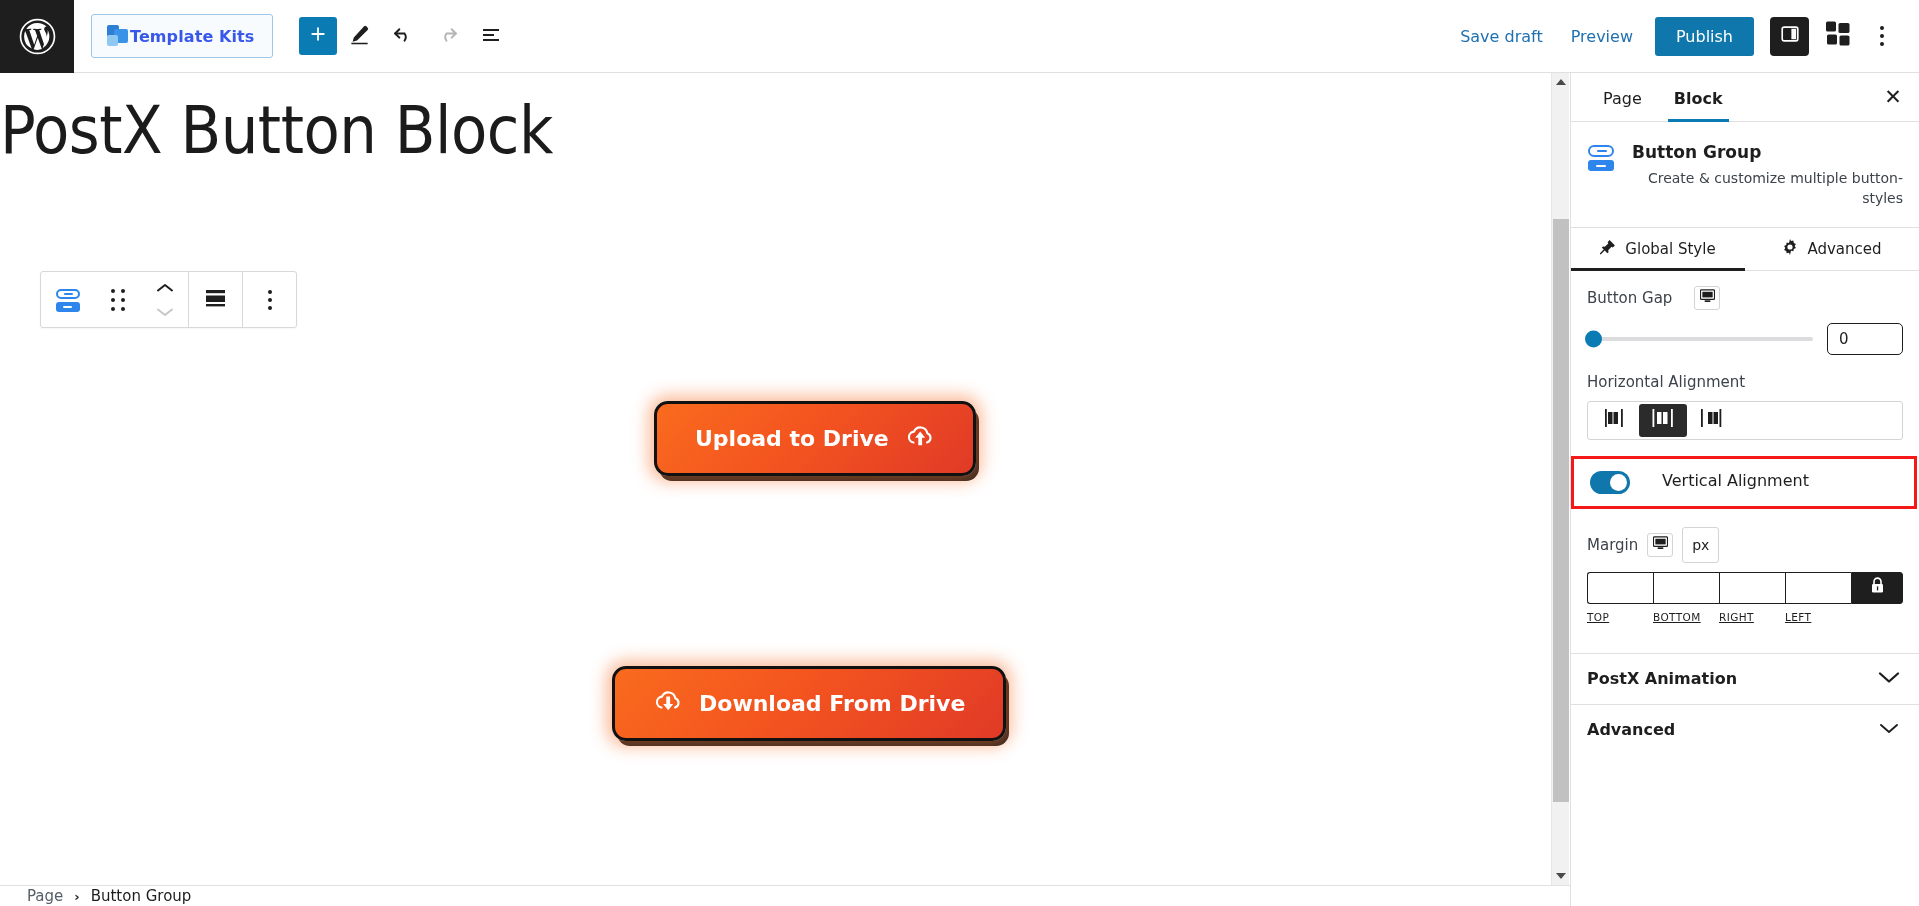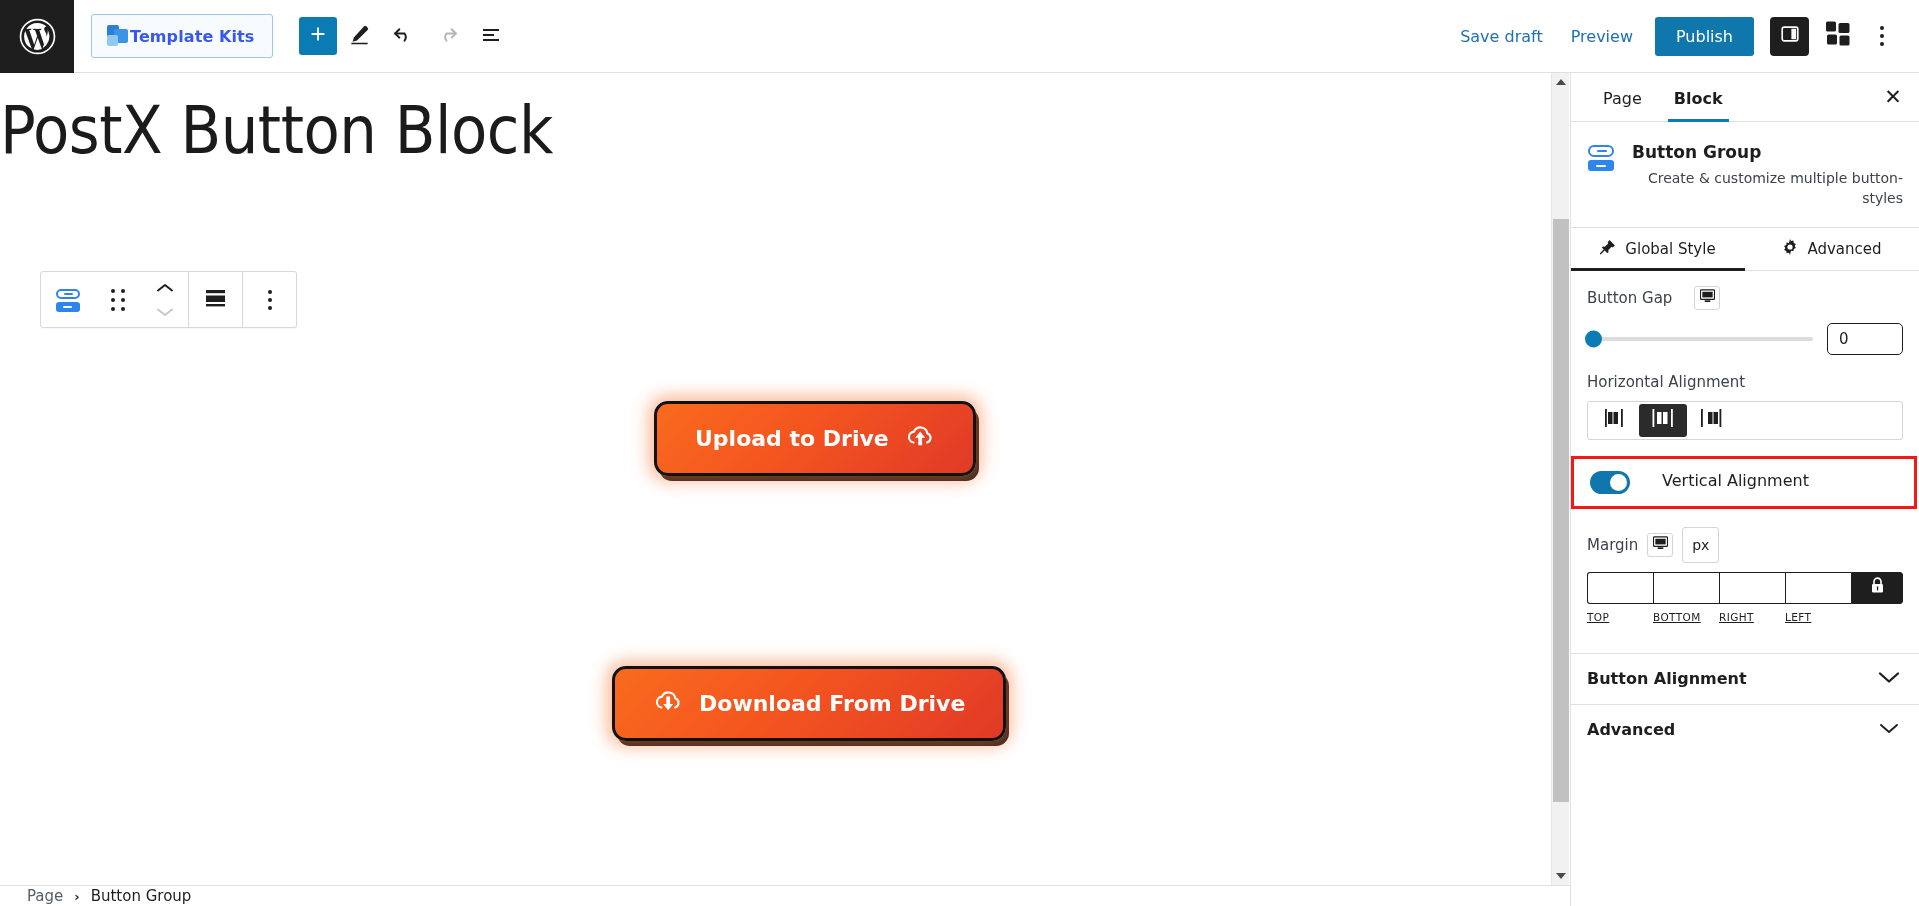--- a/index.html
+++ b/index.html
@@ -717,21 +717,21 @@
       <span class="box-lab">BOTTOM</span>
       <span class="box-lab">RIGHT</span>
       <span class="box-lab">LEFT</span>
       <span class="box-lab spacer"></span>
     </div>
   </div>
 
   <div style="height:30px"></div>
 
   <div class="accordion">
-    <span class="acc-title">Button Alignment</span>
+    <span class="acc-title">PostX Animation</span>
     <span>
       <svg width="22" height="13" viewBox="0 0 22 13">
           <path fill="none" stroke="#1e1e1e" stroke-width="2.3" stroke-linecap="round" stroke-linejoin="round" d="M2 2.5L11 10.5 20 2.5"></path>
         </svg>
     </span>
   </div>
 
   <div class="accordion">
     <span class="acc-title">Advanced</span>
     <span>

